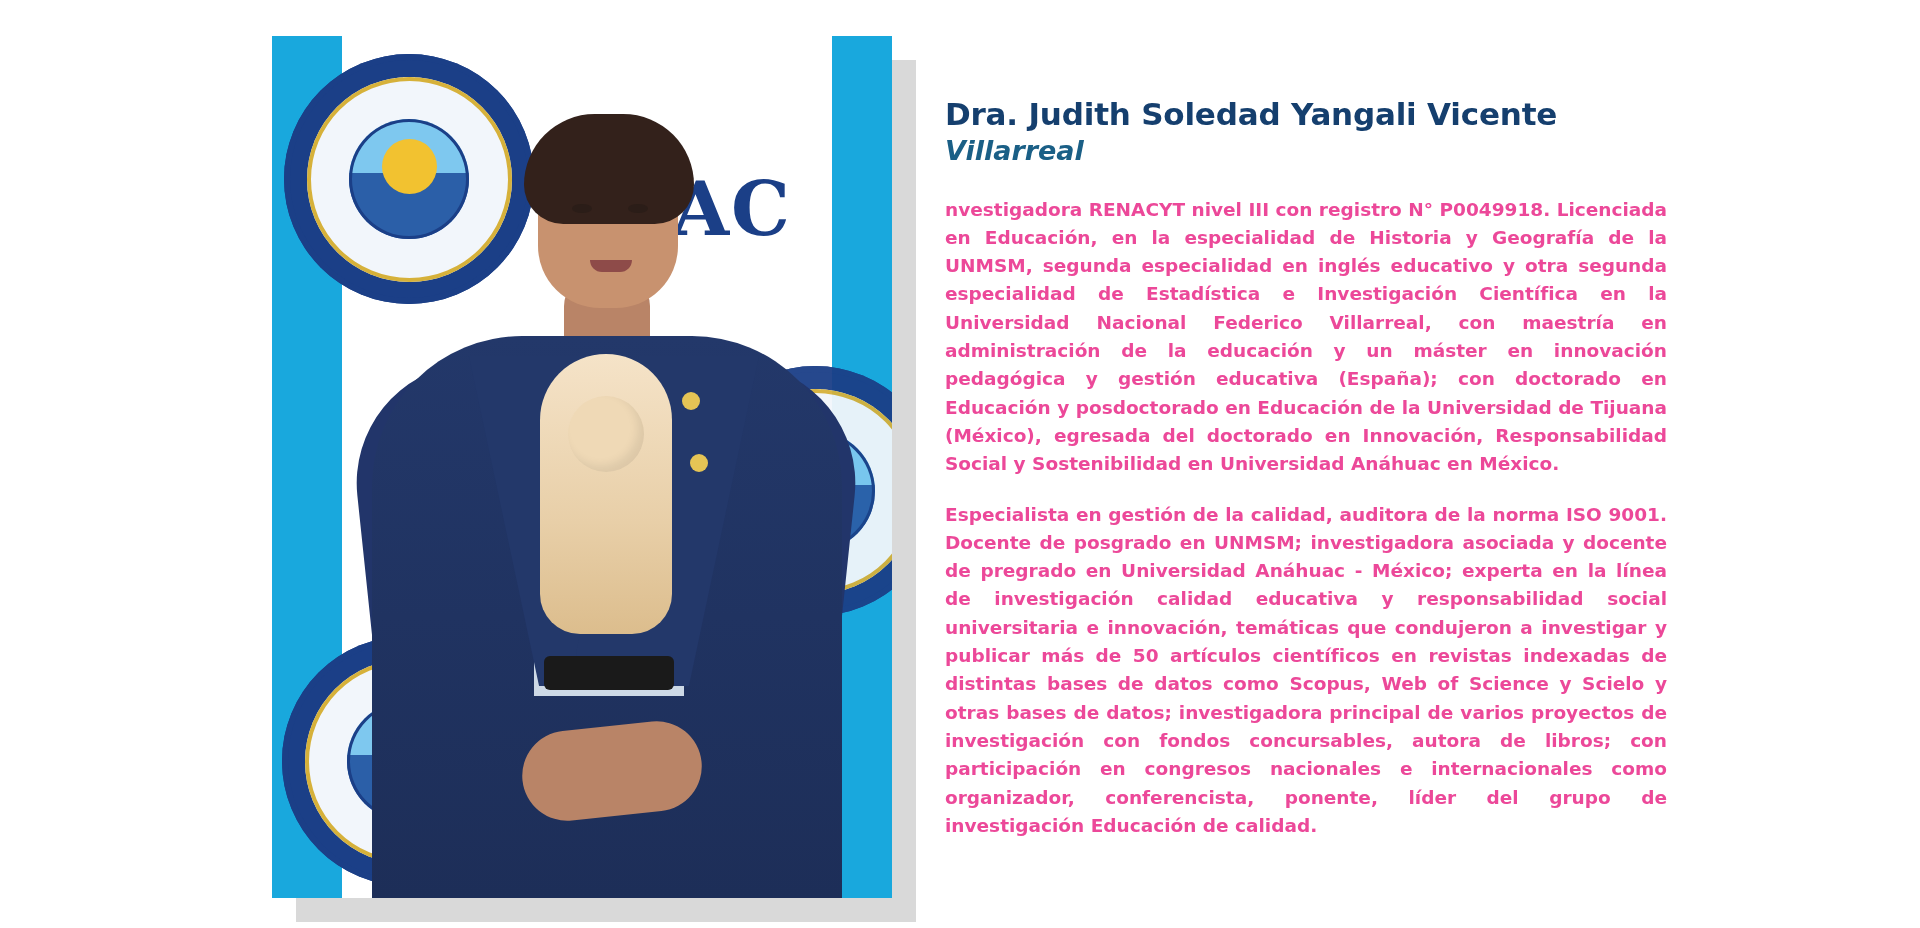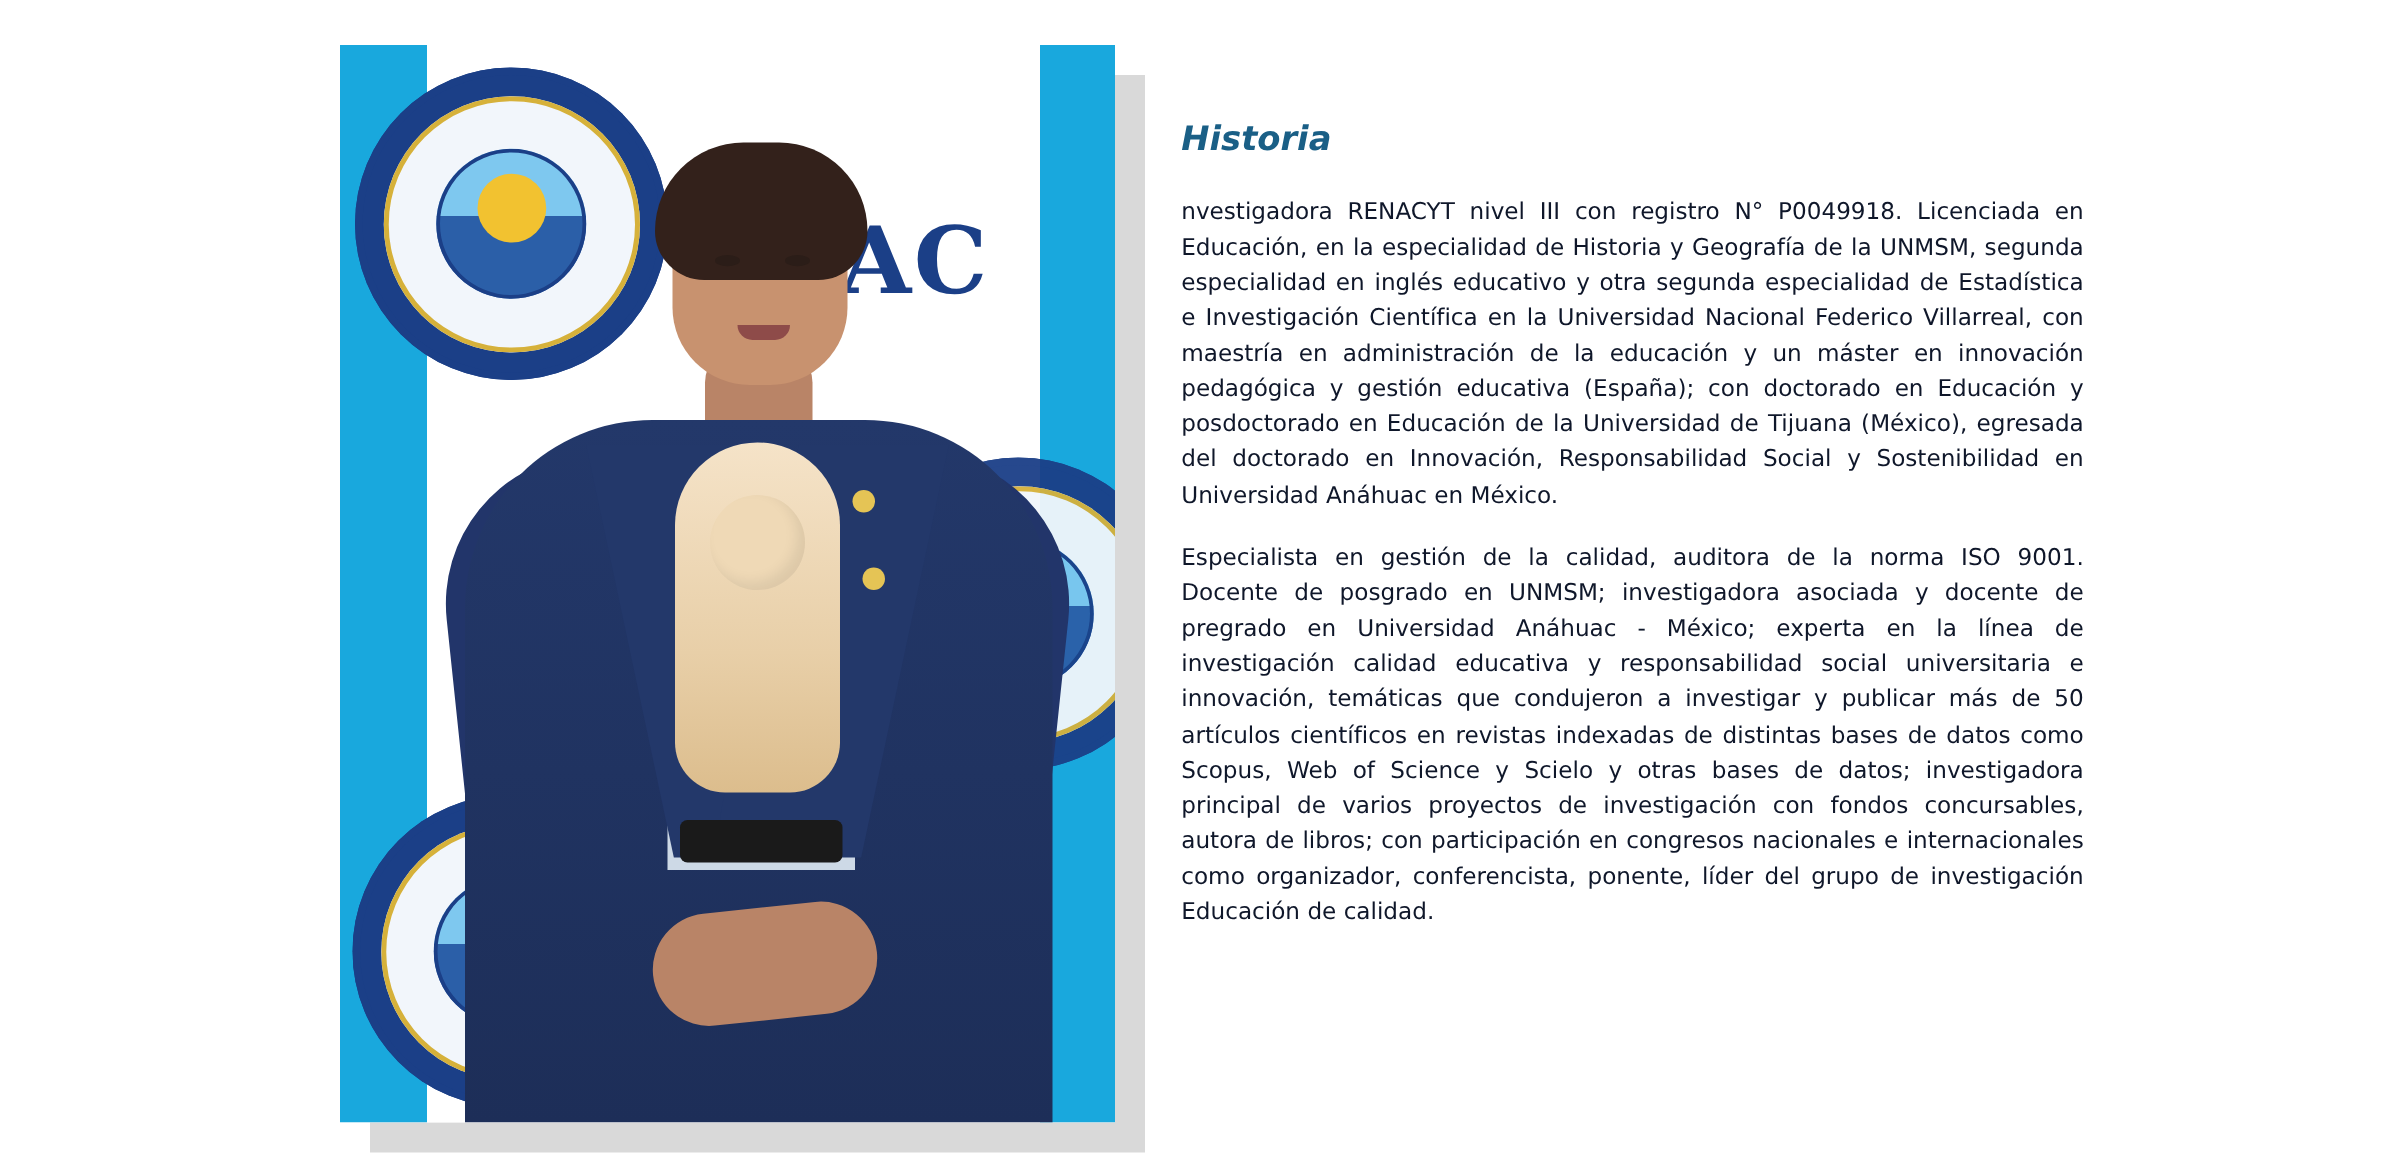--- a/index.html
+++ b/index.html
@@ -258,23 +258,23 @@
   }
   .role {
     color: #1a5f86;
     font-size: 27px;
     font-weight: 700;
     font-style: italic;
     margin: 0 0 28px 0;
     line-height: 1.2;
   }
   .bio {
-    color: #0f172a;
+    color: #ec4899;
     font-size: 18.5px;
-    font-weight: 400;
+    font-weight: 700;
     line-height: 1.53;
     text-align: justify;
     text-justify: inter-word;
     margin: 0 0 22px 0;
   }
   .bio:last-child { margin-bottom: 16px; }
 </style>
 </head>
 <body>
 
@@ -323,18 +323,19 @@
         <div class="eye eye-l"></div>
         <div class="eye eye-r"></div>
         <div class="mouth"></div>
         <div class="pin pin1"></div>
         <div class="pin pin2"></div>
       </div>
     </div>
   </div>
 
   <div class="content">
-    <h2 class="role">Historia</h2>
+    <h1 class="name">Dra. Judith Soledad Yangali Vicente</h1>
+    <h2 class="role">Villarreal</h2>
     <p class="bio">nvestigadora RENACYT nivel III con registro N° P0049918. Licenciada en Educación, en la especialidad de Historia y Geografía de la UNMSM, segunda especialidad en inglés educativo y otra segunda especialidad de Estadística e Investigación Científica en la Universidad Nacional Federico Villarreal, con maestría en administración de la educación y un máster en innovación pedagógica y gestión educativa (España); con doctorado en Educación y posdoctorado en Educación de la Universidad de Tijuana (México), egresada del doctorado en Innovación, Responsabilidad Social y Sostenibilidad en Universidad Anáhuac en México.</p>
     <p class="bio">Especialista en gestión de la calidad, auditora de la norma ISO 9001. Docente de posgrado en UNMSM; investigadora asociada y docente de pregrado en Universidad Anáhuac - México; experta en la línea de investigación calidad educativa y responsabilidad social universitaria e innovación, temáticas que condujeron a investigar y publicar más de 50 artículos científicos en revistas indexadas de distintas bases de datos como Scopus, Web of Science y Scielo y otras bases de datos; investigadora principal de varios proyectos de investigación con fondos concursables, autora de libros; con participación en congresos nacionales e internacionales como organizador, conferencista, ponente, líder del grupo de investigación Educación de calidad.</p>
   </div>
 
 </div>
 
 </body></html>

